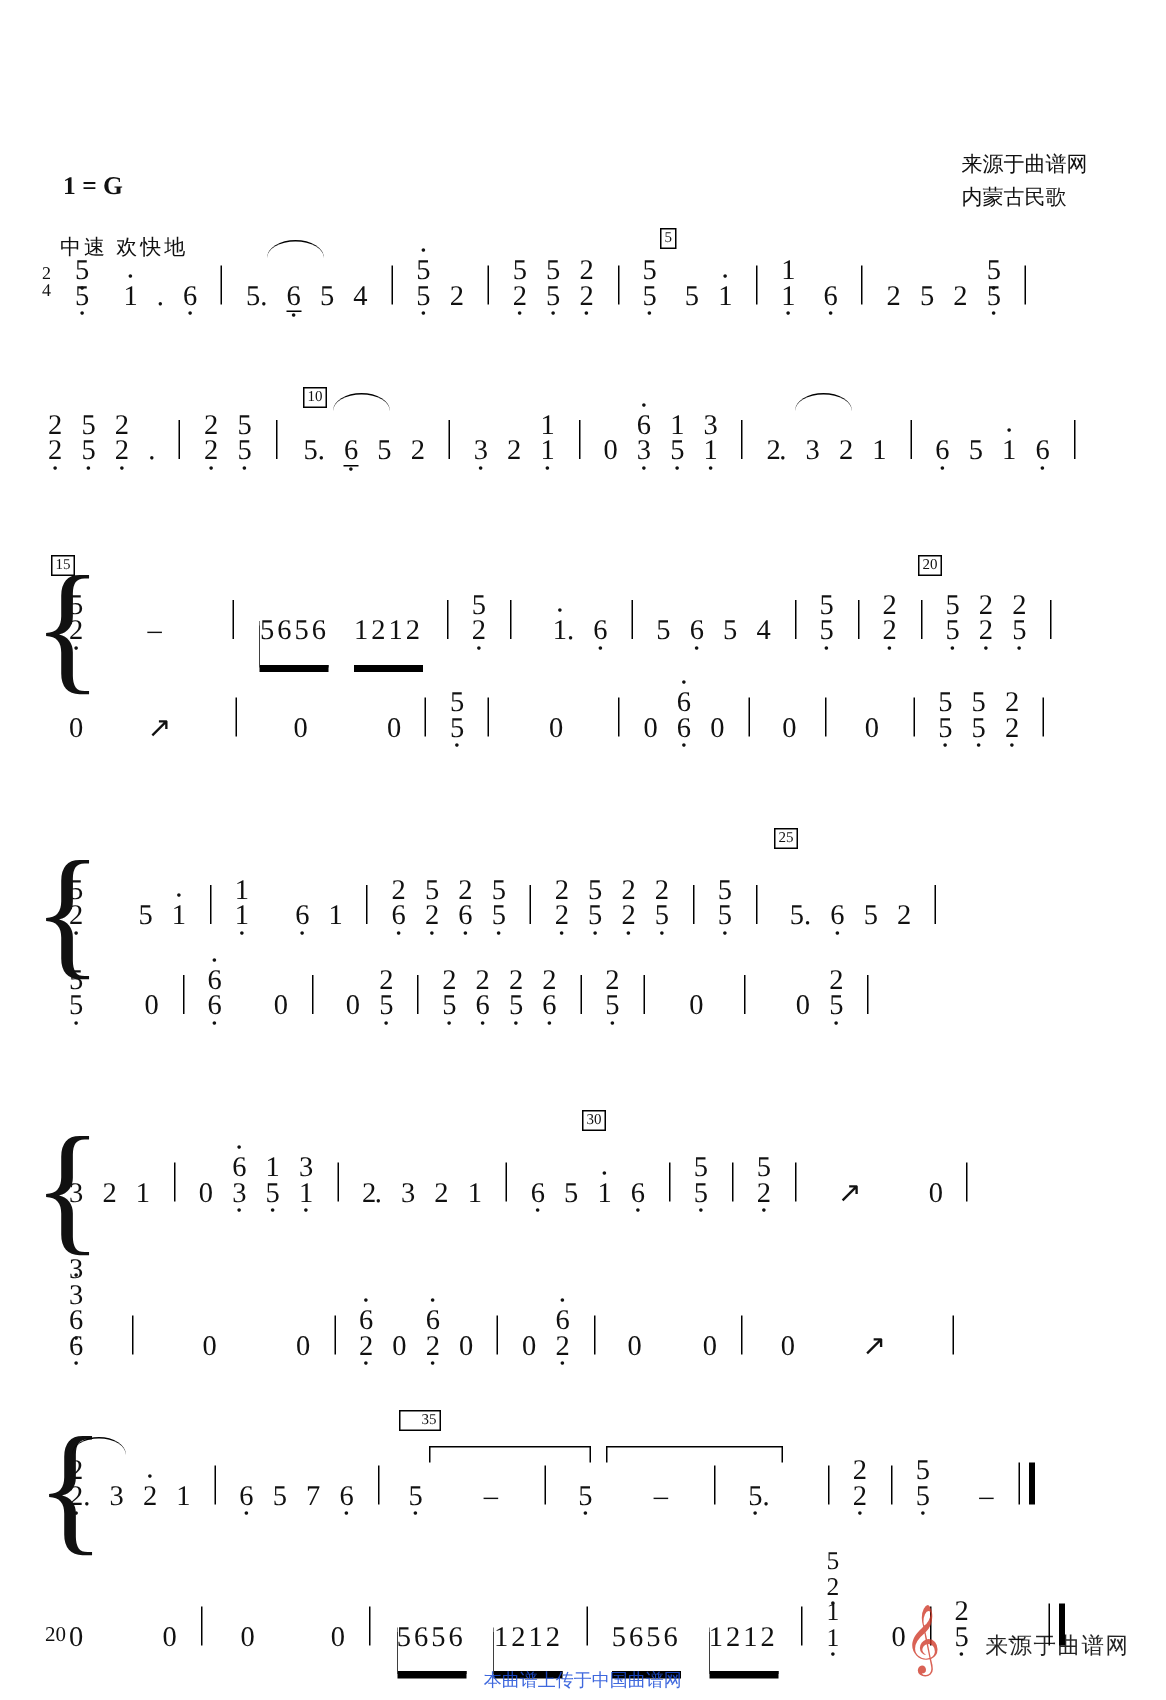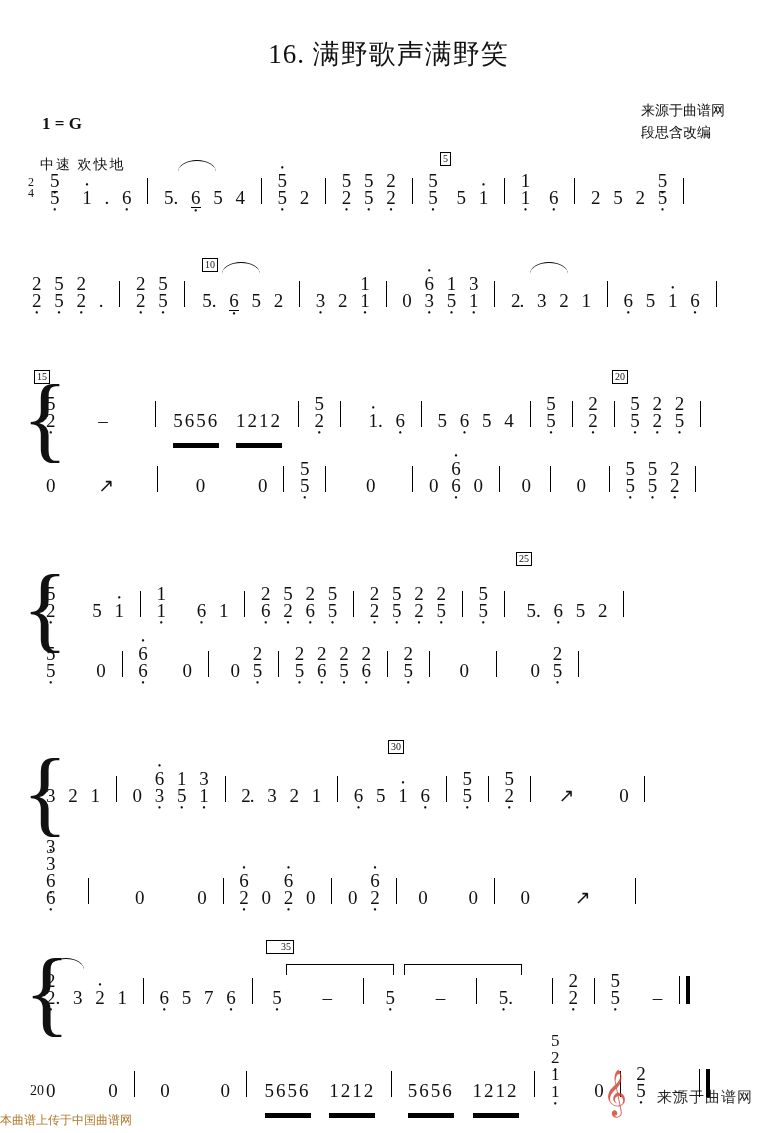--- a/index.html
+++ b/index.html
@@ -83,23 +83,23 @@
     font-family:"Liberation Serif", serif;
   }
 
   .page-num {
     position:absolute; left:30px; bottom:34px;
     font-size:14px;
   }
 
   .footer-text {
     position:absolute; bottom:4px; left:0; width:777px;
-    text-align:left;
+    text-align:center;
     font-size:12px;
-    color:#a16207;
+    color:#1d4ed8;
     opacity:.85;
   }
 
   .watermark {
     position:absolute; right:24px; bottom:26px;
     font-size:15px;
     color:#000000;
     opacity:.85;
     letter-spacing:1px;
   }
@@ -136,25 +136,24 @@
     border-top:1.4px solid #000;
     border-left:1.4px solid #000;
     border-right:1.4px solid #000;
   }
 </style>
 </head>
 <body>
 
 <div class="page">
 
-  <div class="title">16. 满野歌声满野笑</div>
 
   <div class="credits">
     <div>来源于曲谱网</div>
-    <div>段思含改编</div>
+    <div>内蒙古民歌</div>
   </div>
 
   <div class="keysig">1 = G</div>
   <div class="tempo">中速  欢快地</div>
 
   <div class="meter" style="top:177px; left:28px;">
     <span>2</span><br>
     <span>4</span>
   </div>
 

